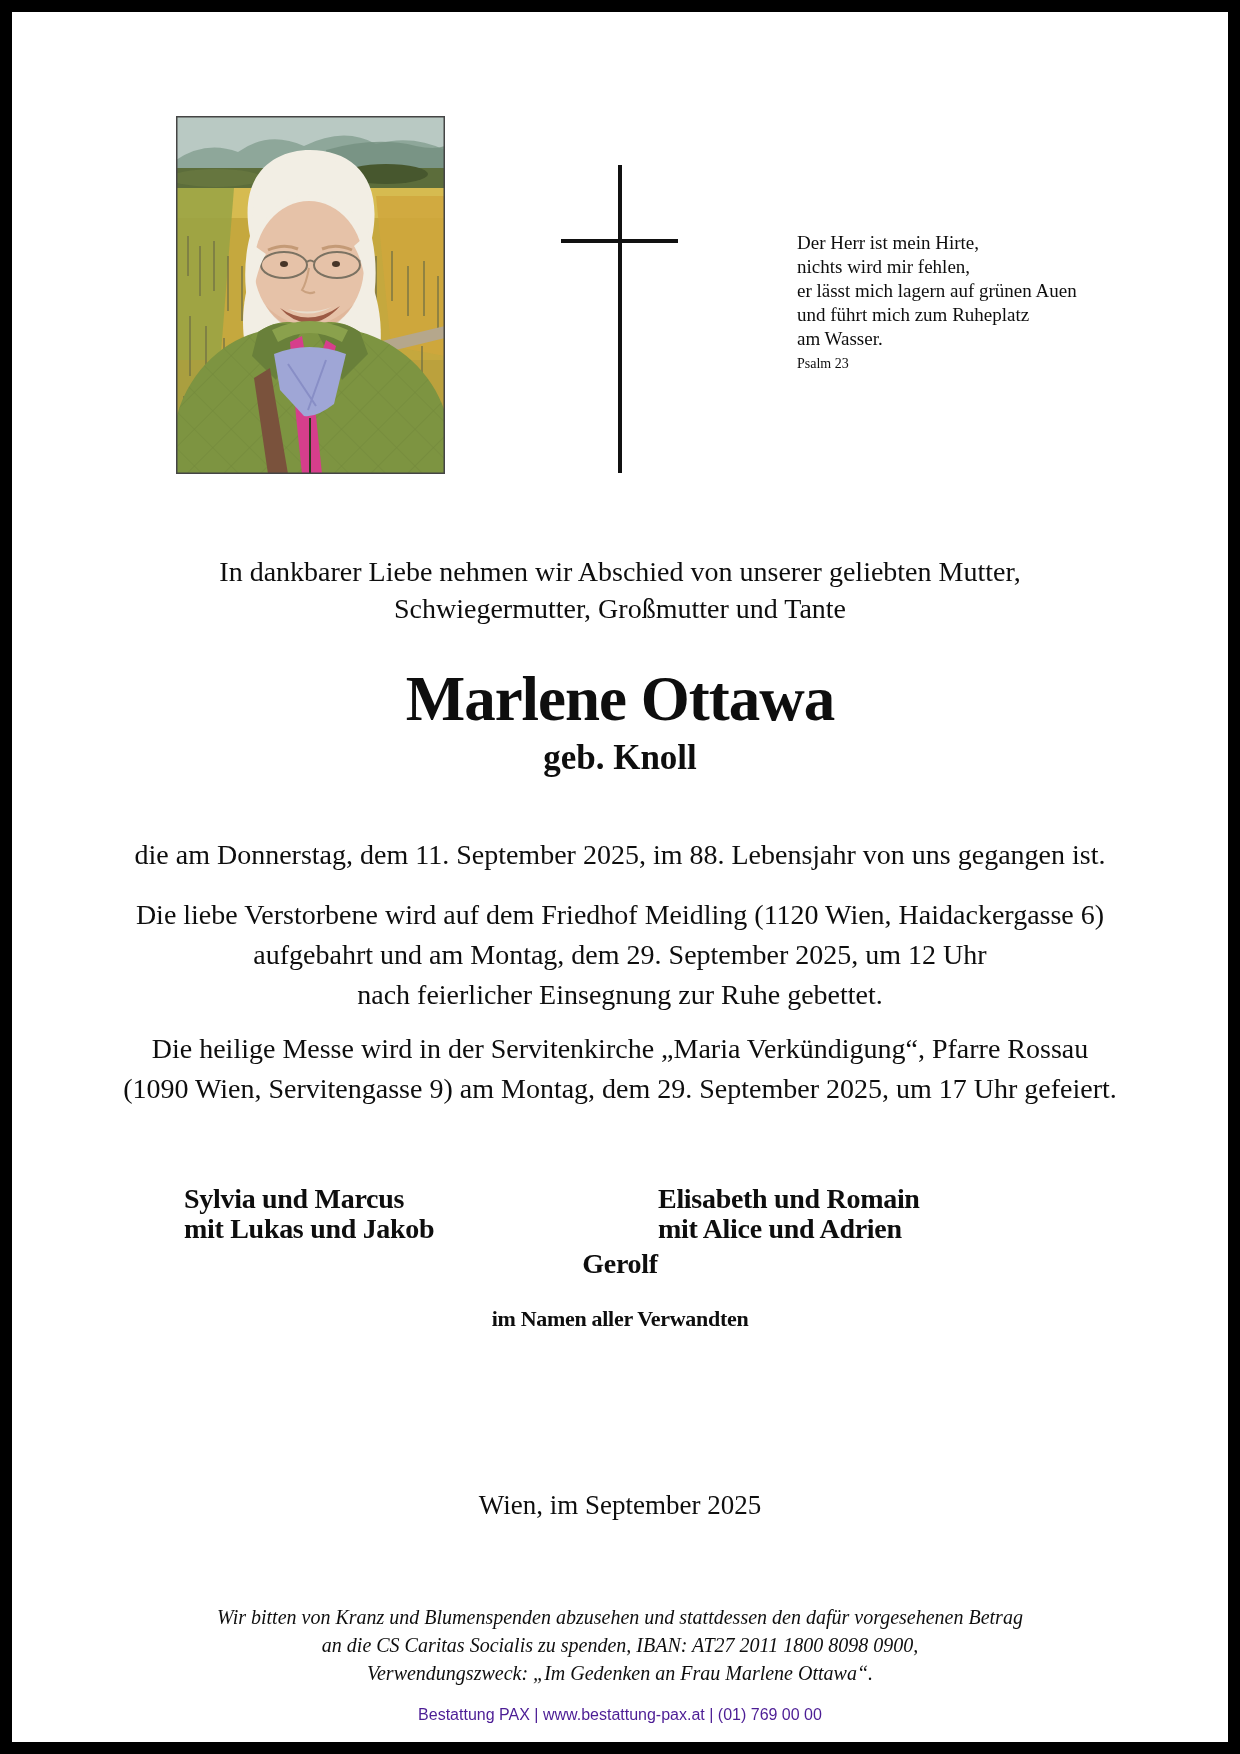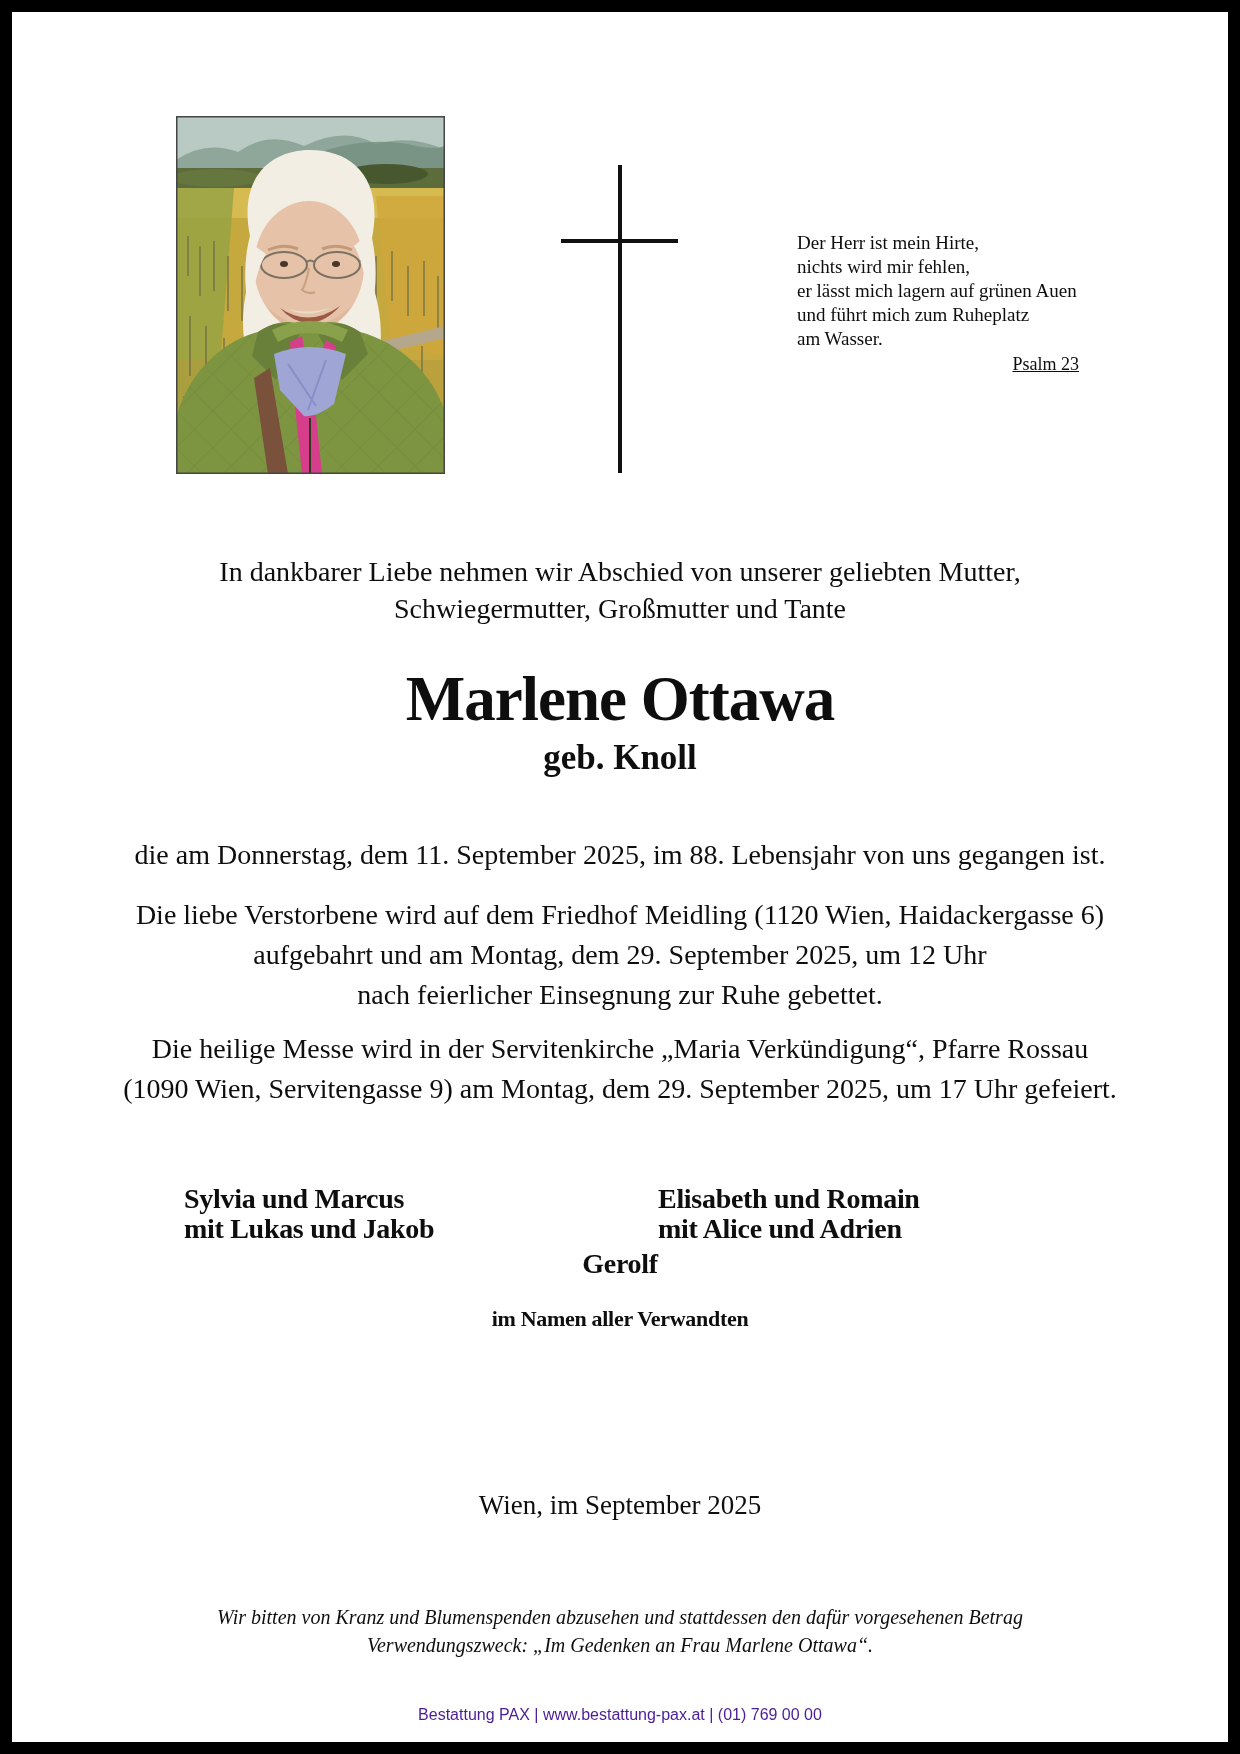--- a/index.html
+++ b/index.html
@@ -22,21 +22,21 @@
   .centered{left:20px;width:1200px;text-align:center;}
   .photo{
     left:176px;top:116px;width:269px;height:358px;
   }
   .photo svg{display:block;}
   
   .cross-v{left:618px;top:165px;width:4px;height:308px;background:#111;}
   .cross-h{left:561px;top:239px;width:117px;height:4px;background:#111;}
   
   .psalm{left:797px;top:231px;width:282px;font-size:19px;line-height:24px;text-align:left;}
-  .psalm-attr{text-align:right;margin-top:1px;font-size:18px;text-decoration:underline;}
+  .psalm-attr{margin-top:1px;font-size:14px;}
   
   .intro{top:553px;font-size:28px;line-height:37px;}
   
   .name{top:668px;font-size:63px;font-weight:bold;letter-spacing:-1px;line-height:63px;}
   .birthname{top:744px;font-size:35px;font-weight:bold;line-height:28px;}
   
   .para{font-size:28px;line-height:40px;}
   .p1{top:835px;}
   .p2{top:895px;}
   .p3{top:1029px;}
@@ -173,17 +173,18 @@
     <div>Elisabeth und Romain</div>
     <div>mit Alice und Adrien</div>
   </div>
   <div class="block centered gerolf">Gerolf</div>
   <div class="block centered closing">im Namen aller Verwandten</div>
 
   <div class="block centered placedate">Wien, im September 2025</div>
 
   <div class="block centered donation">
     <div>Wir bitten von Kranz und Blumenspenden abzusehen und stattdessen den dafür vorgesehenen Betrag</div>
+    <div>an die CS Caritas Socialis zu spenden, IBAN: AT27 2011 1800 8098 0900,</div>
     <div>Verwendungszweck: „Im Gedenken an Frau Marlene Ottawa“.</div>
   </div>
 
   <div class="block centered footer">Bestattung PAX | www.bestattung-pax.at | (01) 769 00 00</div>
 </div>
 
 </body></html>

